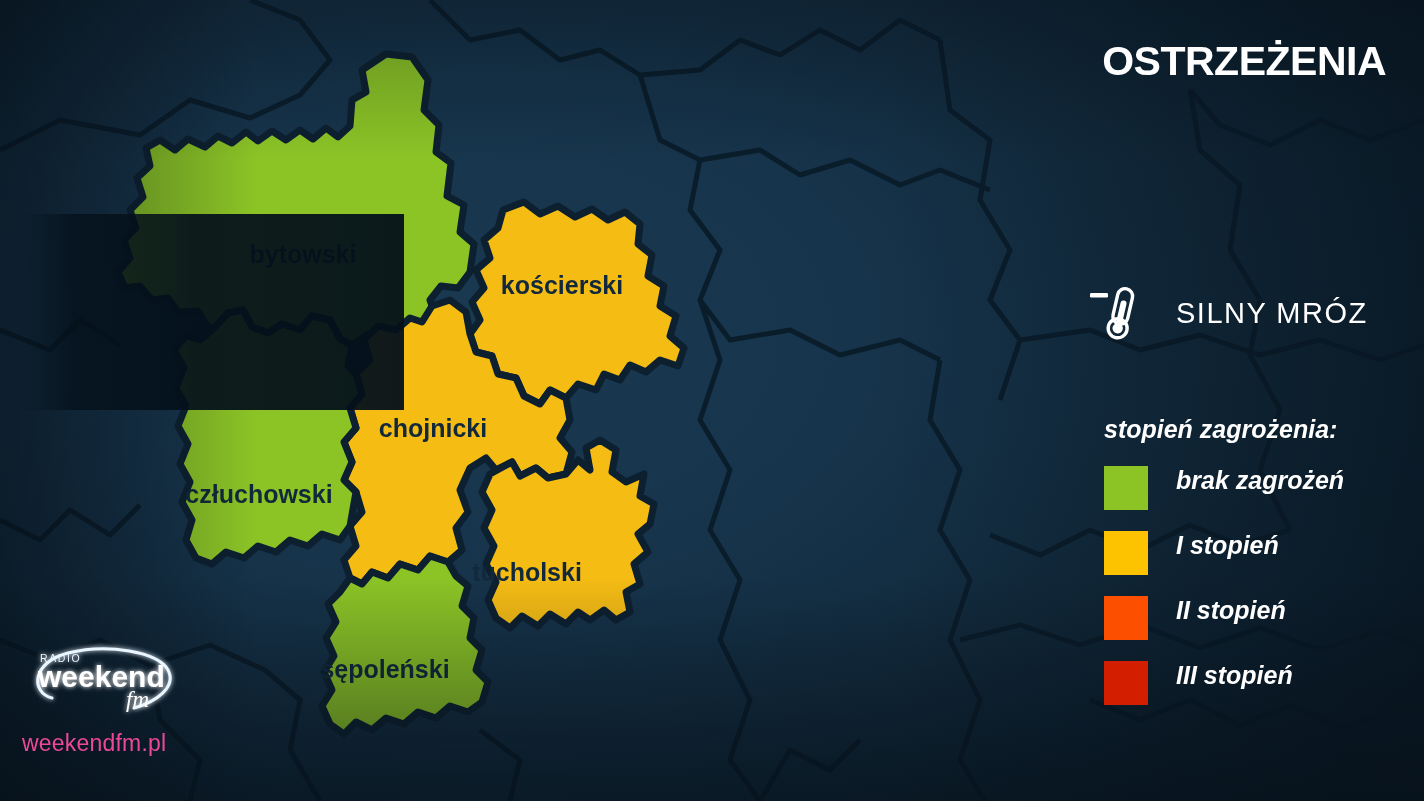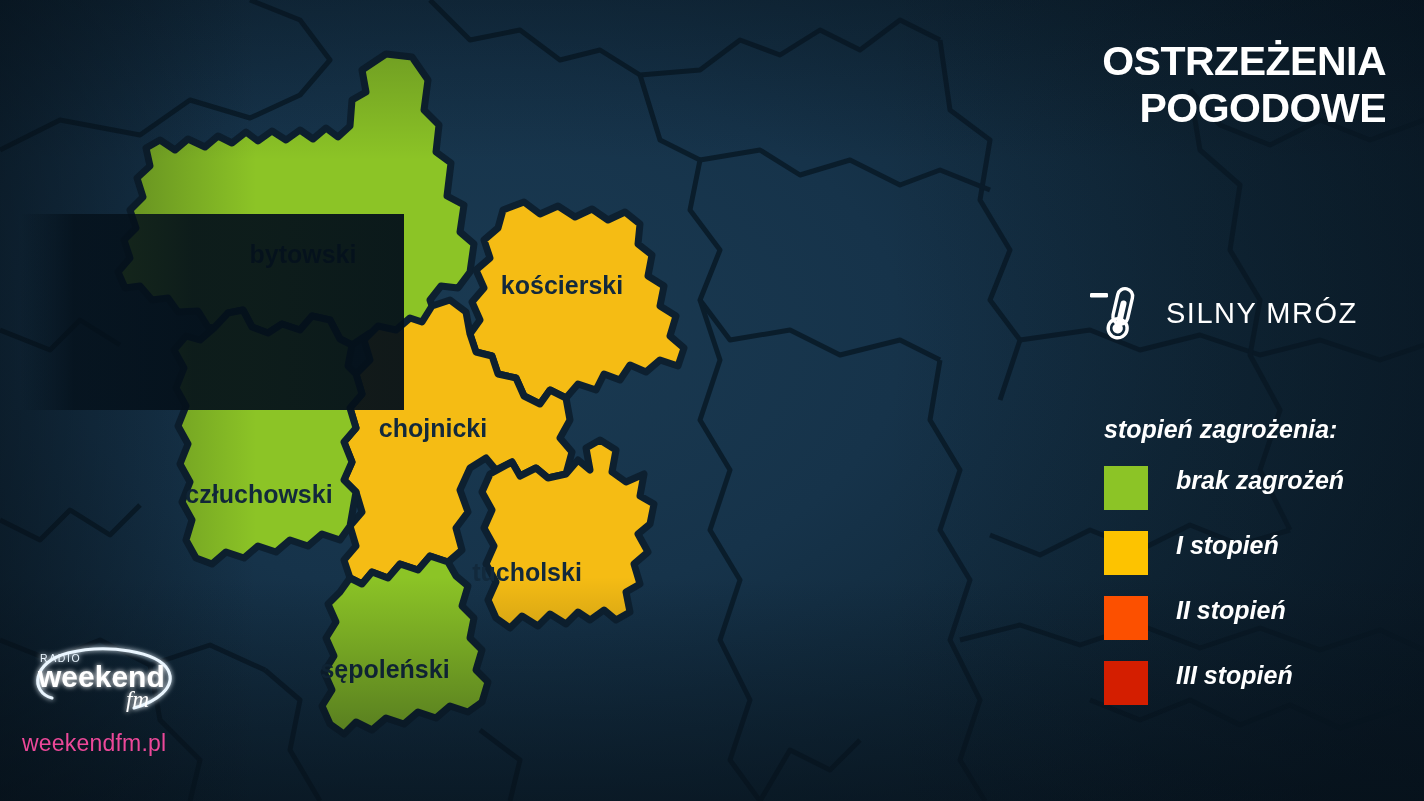--- a/index.html
+++ b/index.html
@@ -75,21 +75,21 @@
     height: 196px;
     background: linear-gradient(to right, rgba(4,16,26,0) 0%, rgba(4,16,26,.78) 14%, rgba(4,16,26,.92) 45%, rgba(4,16,26,.95) 100%);
   }
 
   .warn-row {
     position: absolute;
     left: 1090px;
     top: 282px;
     display: flex;
     align-items: center;
-    gap: 22px;
+    gap: 32px;
   }
   .warn-icon { width: 54px; height: 62px; flex: 0 0 auto; }
   .warn-label {
     color: #ffffff;
     font-size: 29px;
     letter-spacing: 1.5px;
     white-space: nowrap;
   }
 
   .legend {
@@ -237,21 +237,20 @@
       </g>
     </svg>
   </div>
 
   <div class="bg-vignette"></div>
 
   <div class="warn-panel"></div>
 
   <div class="title-block">
     <div>OSTRZEŻENIA</div>
-    <div>POGODOWE</div>
   </div>
 
   <div class="warn-row">
     <svg class="warn-icon" viewBox="0 0 54 62">
       <rect x="0" y="11" width="18" height="4.5" rx="1.2" fill="#ffffff"></rect>
       <g transform="rotate(13 30 34)">
         <rect x="23" y="6" width="15" height="36" rx="7.5" fill="none" stroke="#ffffff" stroke-width="3.4"></rect>
         <circle cx="30.5" cy="46.5" r="9.5" fill="none" stroke="#ffffff" stroke-width="3.4"></circle>
         <rect x="27.6" y="18" width="6" height="26" rx="3" fill="#ffffff"></rect>
         <circle cx="30.5" cy="46.5" r="5.2" fill="#ffffff"></circle>

